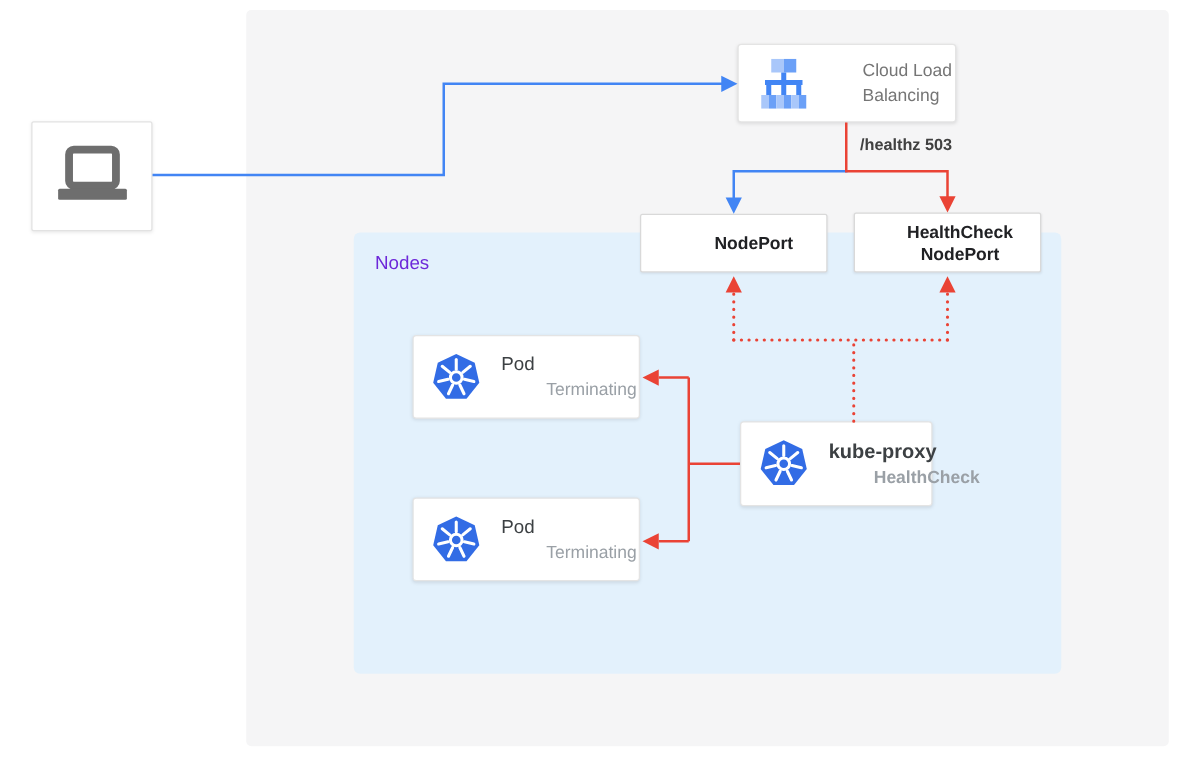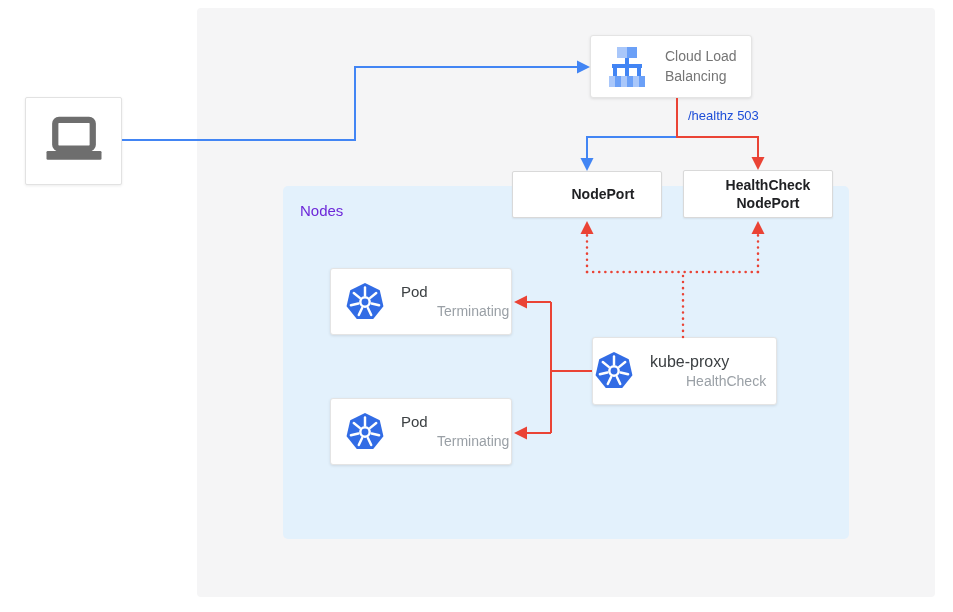--- a/index.html
+++ b/index.html
@@ -14,21 +14,21 @@
         box-shadow:0 1px 3px rgba(0,0,0,0.10);display:flex;align-items:center;box-sizing:border-box;}
   .card .icon-wrap{flex:0 0 auto;display:flex;align-items:center;justify-content:center;}
   .card .text-col{display:flex;flex-direction:column;justify-content:space-between;}
   .card-title{font-size:15px;color:#3C4043;line-height:1.35;}
   .card-subtitle{font-size:14px;color:#9AA0A6;line-height:1.35;margin-left:36px;}
   .clb-label{font-size:14px;color:#757575;line-height:1.4;width:92px;}
   .port-box{position:absolute;background:#ffffff;border:1px solid #D9D9D9;border-radius:2px;
             box-shadow:0 1px 2px rgba(0,0,0,0.07);display:flex;align-items:center;justify-content:center;
             text-align:center;font-weight:bold;font-size:14px;color:#202124;line-height:1.3;box-sizing:border-box;}
   .healthz-label{position:absolute;left:688px;top:108px;width:110px;font-size:13px;
-                 font-weight:normal;color:#1d4ed8;}
+                 font-weight:bold;color:#404040;}
   .overlay{position:absolute;left:0;top:0;width:953px;height:612px;pointer-events:none;}
   .laptop-card{position:absolute;left:25px;top:97px;width:97px;height:88px;background:#fff;
                border:1px solid #E2E2E2;border-radius:2px;box-shadow:0 1px 3px rgba(0,0,0,0.08);
                display:flex;align-items:center;justify-content:center;box-sizing:border-box;}
 </style>
 </head>
 <body>
 
 <div class="stage">
 
@@ -37,21 +37,21 @@
   <div class="nodes-container"></div>
   <div class="nodes-label">Nodes</div>
 
   <div class="laptop-card">
     <svg width="62" height="50" viewBox="0 0 48 40">
       <rect x="9" y="3" width="30" height="23" rx="3" fill="none" stroke="#6E6E6E" stroke-width="5"></rect>
       <rect x="2" y="28" width="44" height="7" rx="1" fill="#6E6E6E"></rect>
     </svg>
   </div>
 
-  <div class="card" style="left:590px;top:35px;width:162px;height:63px;padding-left:12px;">
+  <div class="card" style="left:590px;top:35px;width:175px;height:63px;padding-left:12px;gap:25px;">
     <div class="icon-wrap" style="width:48px;height:44px;">
       <svg width="44" height="40" viewBox="0 0 44 40">
         <rect x="12" y="0" width="10" height="11" fill="#A9C7FA"></rect>
         <rect x="22" y="0" width="10" height="11" fill="#6BA0F7"></rect>
         <rect x="20" y="11" width="4" height="6" fill="#4285F4"></rect>
         <rect x="7" y="17" width="30" height="4" fill="#4285F4"></rect>
         <rect x="8" y="21" width="4" height="8" fill="#4285F4"></rect>
         <rect x="20" y="21" width="4" height="8" fill="#4285F4"></rect>
         <rect x="32" y="21" width="4" height="8" fill="#4285F4"></rect>
         <rect x="4" y="29" width="6" height="11" fill="#A9C7FA"></rect>
@@ -112,21 +112,21 @@
           <line x1="13.3" y1="14.3" x2="7.9" y2="9.9"></line>
         </g>
       </svg>
     </div>
     <div class="text-col" style="margin-left:15px;">
       <div class="card-title">Pod</div>
       <div class="card-subtitle">Terminating</div>
     </div>
   </div>
 
-  <div class="card" style="left:592px;top:337px;width:185px;height:68px;">
+  <div class="card" style="left:592px;top:337px;width:154px;height:68px;padding-left:13px;font-weight:bold;">
     <div class="icon-wrap" style="width:42px;height:42px;">
       <svg width="40" height="40" viewBox="0 0 36 36">
         <polygon points="18,1 31.3,7.4 34.6,21.8 25.4,33.3 10.6,33.3 1.4,21.8 4.7,7.4" fill="#326CE5"></polygon>
         <circle cx="18" cy="18" r="4.2" fill="none" stroke="#ffffff" stroke-width="2.2"></circle>
         <g stroke="#ffffff" stroke-width="2.2" stroke-linecap="round">
           <line x1="18" y1="12" x2="18" y2="5"></line>
           <line x1="22.7" y1="14.3" x2="28.1" y2="9.9"></line>
           <line x1="23.9" y1="19.3" x2="30.7" y2="20.9"></line>
           <line x1="20.6" y1="23.4" x2="23.6" y2="29.7"></line>
           <line x1="15.4" y1="23.4" x2="12.4" y2="29.7"></line>

